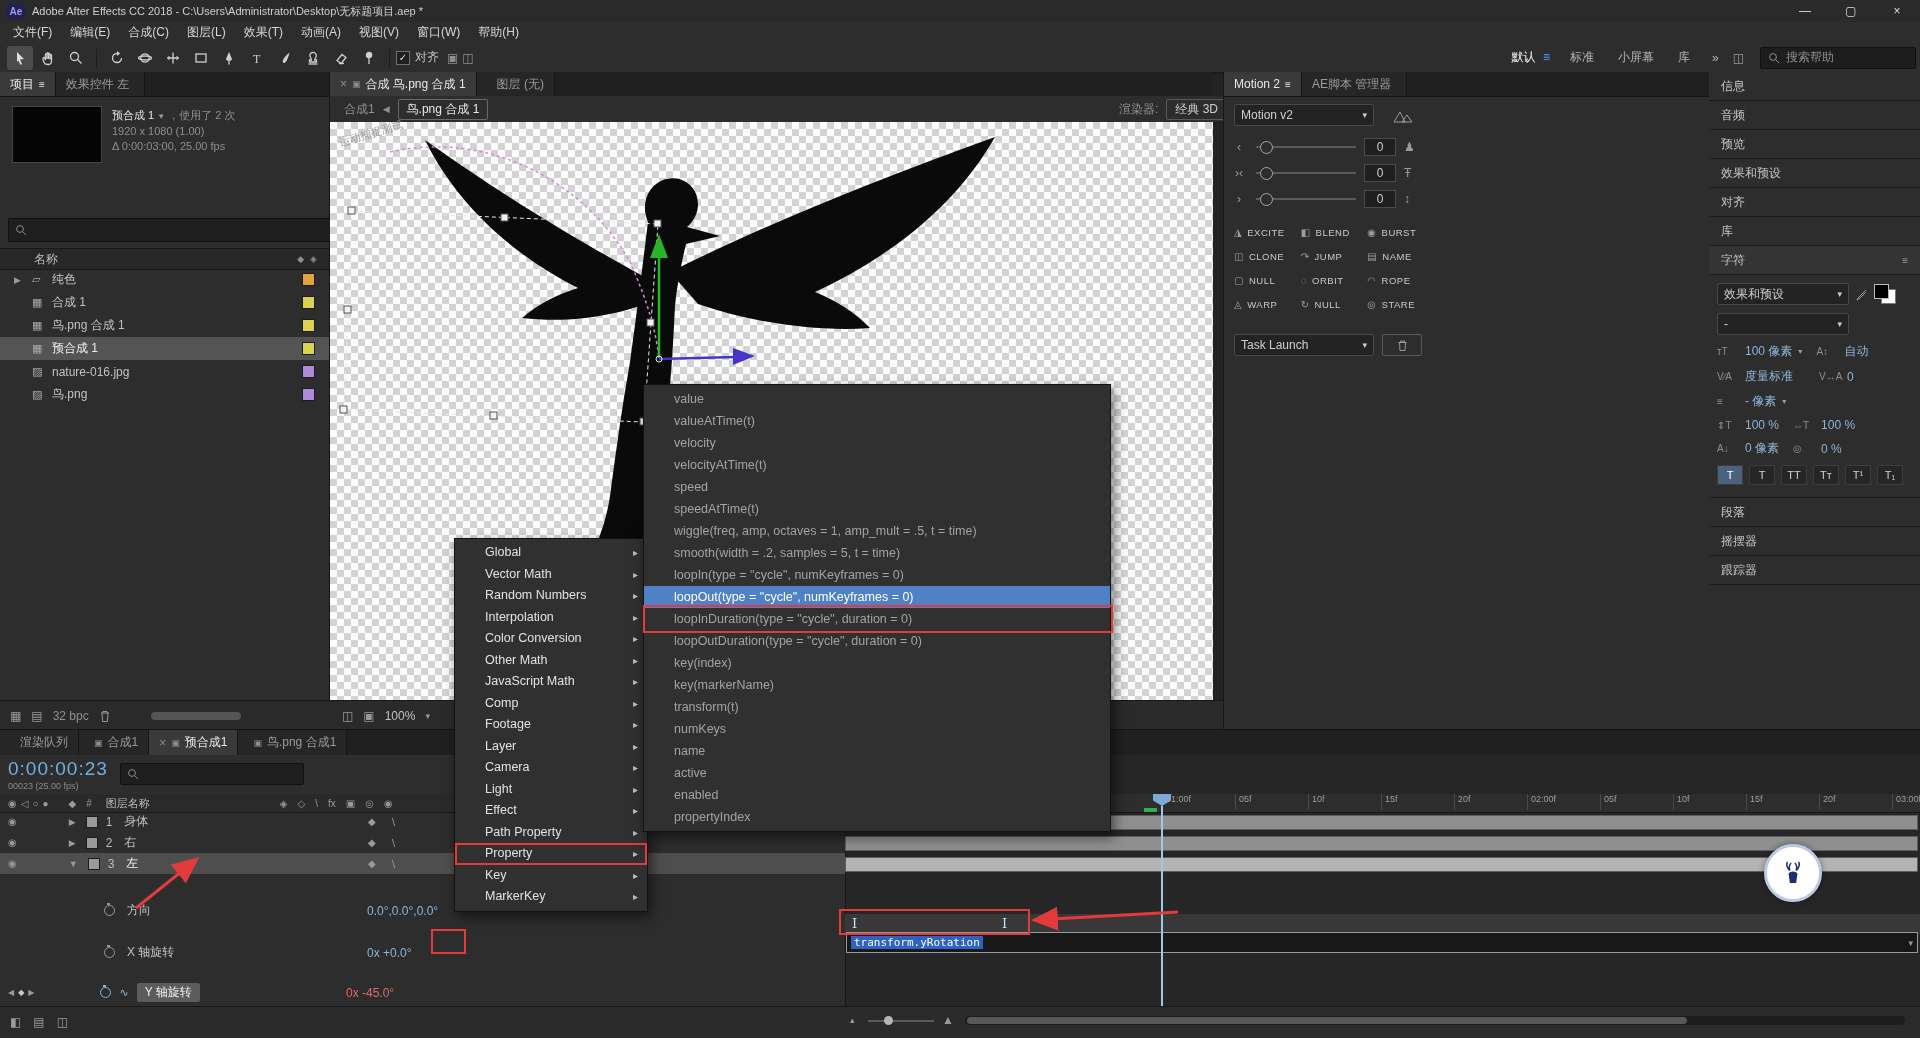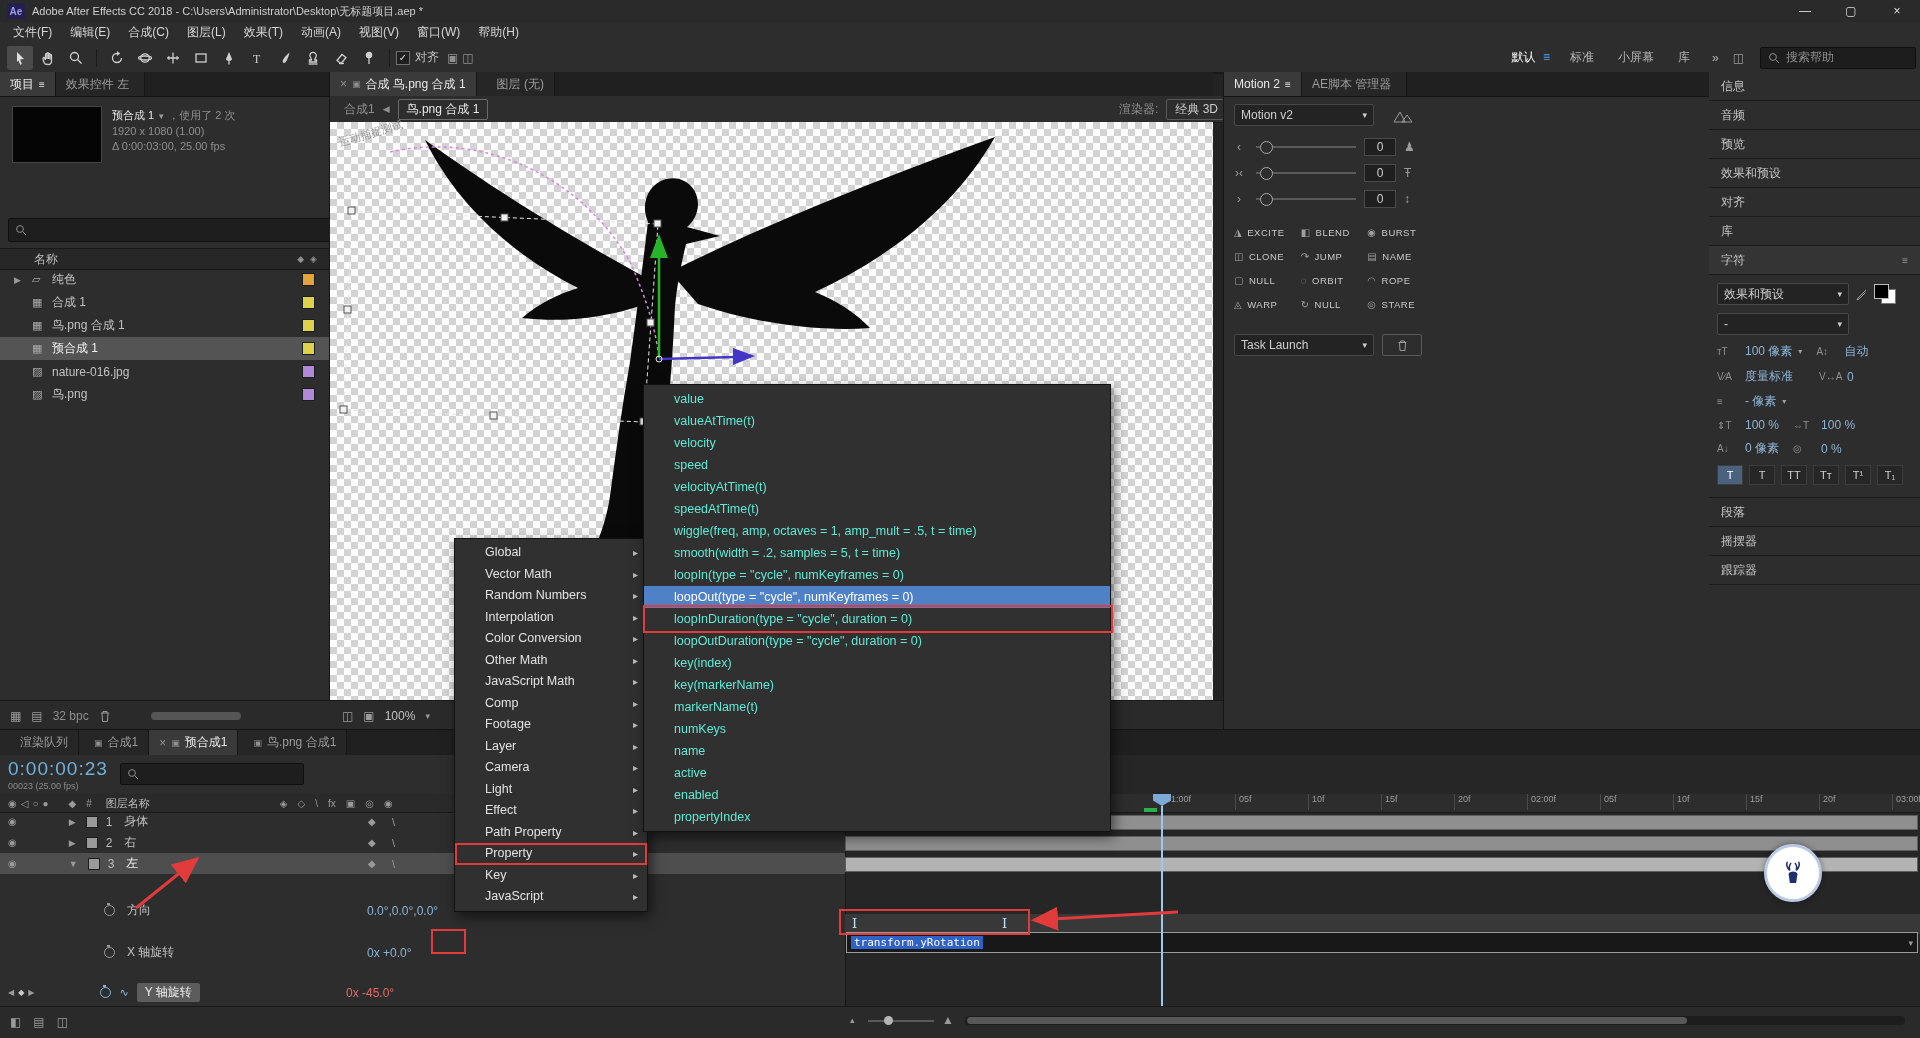--- a/index.html
+++ b/index.html
@@ -46,21 +46,21 @@
   .prow .chip{width:11px;height:11px;margin-left:auto;margin-right:14px;border:1px solid #1c1c1c}
   
   .checker{background-color:#fdfdfd;
     background-image:linear-gradient(45deg,#d3d3d3 25%,transparent 25%,transparent 75%,#d3d3d3 75%),
                      linear-gradient(45deg,#d3d3d3 25%,transparent 25%,transparent 75%,#d3d3d3 75%);
     background-size:14px 14px;background-position:0 0,7px 7px}
   
   .ctxmenu{background:#303030;border:1px solid #121212;box-shadow:3px 5px 12px rgba(0,0,0,.55);z-index:50;padding:3px 0}
   .mi{height:21.5px;line-height:21.5px;padding:0 24px 0 30px;font-size:12.5px;color:#e2e2e2;position:relative;white-space:nowrap}
   .mi .sub{position:absolute;right:9px;font-size:10px;color:#bdbdbd}
-  .smi{height:22px;line-height:22px;padding:0 18px 0 30px;font-size:12.5px;color:#5eead4;white-space:nowrap}
+  .smi{height:22px;line-height:22px;padding:0 18px 0 30px;font-size:12.5px;color:#a3a3a3;white-space:nowrap}
   .sel{background:#4f81c7;color:#ffffff}
   .redline{outline:2px solid #e23b3b;outline-offset:-2px}
   
   .sw{width:9px;height:9px;border:1px solid #9a9a9a;border-radius:50%;display:inline-block;position:relative;vertical-align:middle}
   .sw::before{content:"";position:absolute;top:-3px;left:2px;width:3px;height:2px;background:#9a9a9a}
   .sw.on{border-color:#8cb4d6}.sw.on::before{background:#8cb4d6}
   .lrow{display:flex;align-items:center;height:21px;position:relative}
   .lrow.selected{background:#4e4e4e;color:#f2f2f2}
   .tick{position:absolute;top:0;height:16px;border-left:1px solid #4a4a4a;padding-left:3px;font-size:9px;color:#9d9d9d}
   .trackrow{position:absolute;left:845px;width:1075px}
@@ -839,40 +839,40 @@
     </div>
       <div class="mi redline">
       <span>Property</span>
       <span class="sub">▸</span>
     </div>
       <div class="mi">
       <span>Key</span>
       <span class="sub">▸</span>
     </div>
       <div class="mi">
-      <span>JavaScript</span>
+      <span>MarkerKey</span>
       <span class="sub">▸</span>
     </div>
     </div>
   <div class="a ctxmenu" style="left:643px;top:384px;width:466px">
 
   <div class="smi">
       <span>value</span>
     </div>
       <div class="smi">
       <span>valueAtTime(t)</span>
     </div>
       <div class="smi">
       <span>velocity</span>
     </div>
       <div class="smi">
+      <span>velocityAtTime(t)</span>
+    </div>
+      <div class="smi">
       <span>speed</span>
-    </div>
-      <div class="smi">
-      <span>velocityAtTime(t)</span>
     </div>
       <div class="smi">
       <span>speedAtTime(t)</span>
     </div>
       <div class="smi">
       <span>wiggle(freq, amp, octaves = 1, amp_mult = .5, t = time)</span>
     </div>
       <div class="smi">
       <span>smooth(width = .2, samples = 5, t = time)</span>
     </div>
@@ -888,21 +888,21 @@
       <div class="smi">
       <span>loopOutDuration(type = "cycle", duration = 0)</span>
     </div>
       <div class="smi">
       <span>key(index)</span>
     </div>
       <div class="smi">
       <span>key(markerName)</span>
     </div>
       <div class="smi">
-      <span>markerName(t)</span>
+      <span>transform(t)</span>
     </div>
       <div class="smi">
       <span>numKeys</span>
     </div>
       <div class="smi">
       <span>name</span>
     </div>
       <div class="smi">
       <span>active</span>
     </div>

